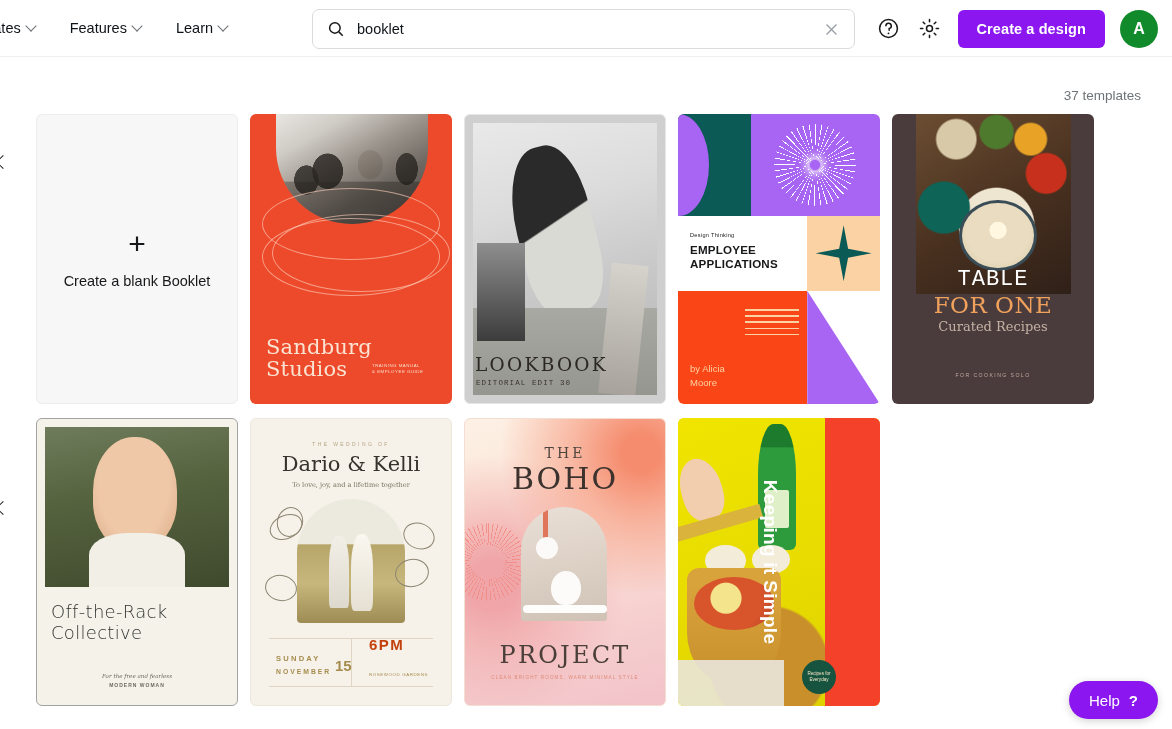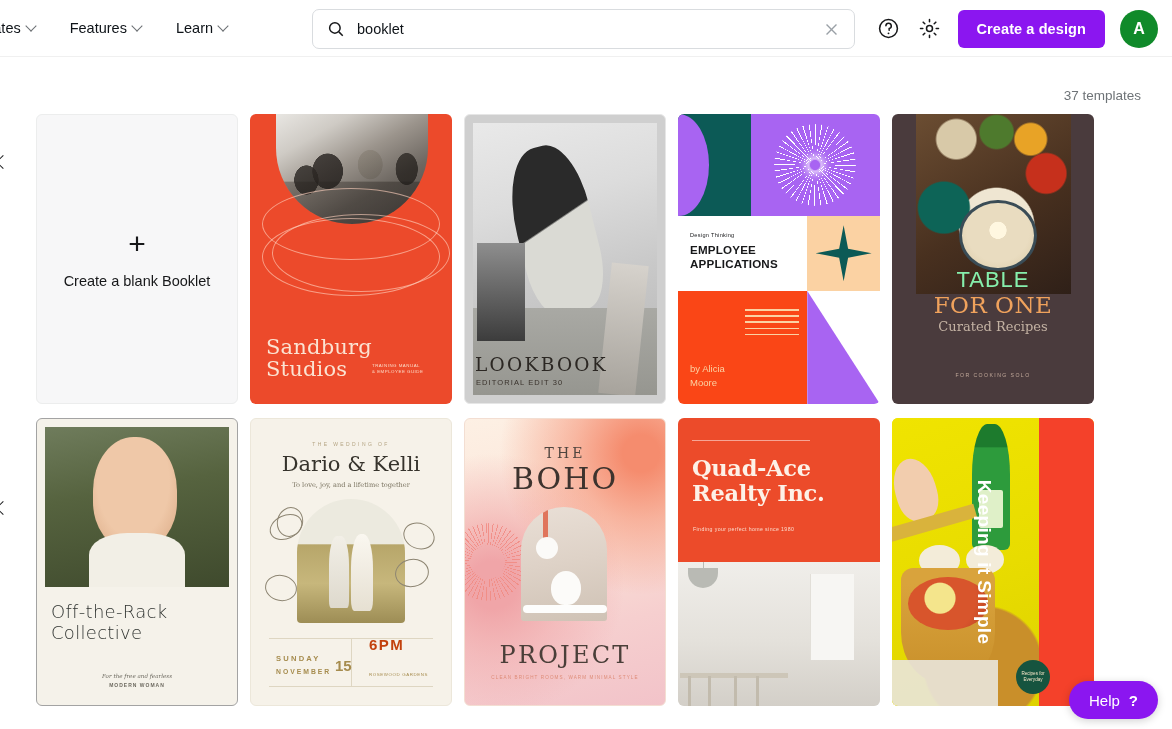--- a/index.html
+++ b/index.html
@@ -167,21 +167,21 @@
   .lb-blocks::before {
     content:""; position: absolute; right: 8%; bottom: 0; width: 20%; height: 150%;
     background: linear-gradient(180deg,#d6d2cc,#a7a39c); transform: rotate(6deg);
   }
   .lb-title {
     position: absolute; left: 10px; bottom: 28px; color: #2b2723;
     font-family: "DejaVu Serif", serif; font-size: 18.5px; letter-spacing: 2.3px;
   }
   .lb-sub {
     position: absolute; left: 11px; bottom: 16px; color: #3a332d;
-    font-family: Liberation Sans, sans-serif; font-size: 7.5px; letter-spacing: 1.1px;
+    font-family: Liberation Mono, monospace; font-size: 7.5px; letter-spacing: 1.1px;
   }
 
   
   .c-practical { background: #fff; }
   .pa-r1 { position:absolute; left:0; top:0; width:100%; height:35%; display:flex; }
   .pa-teal { width: 36%; height: 100%; background:#0c5a56; position:relative; }
   .pa-teal::before {
     content:""; position:absolute; left:-42%; top:0; width:84%; height:100%;
     background:#a864f2; border-radius: 0 50% 50% 0;
   }
@@ -242,21 +242,21 @@
       radial-gradient(circle at 50% 55%, #f3d23a 0 7%, transparent 8%),
       linear-gradient(150deg,#6b4d32 0%,#48301f 55%,#2f2018 100%);
   }
   .tb-photo::after {
     content:""; position:absolute; left:28%; top:48%; width:46%; height:36%;
     border-radius:50%; border:3px solid #3a4c56;
     background: radial-gradient(circle at 50% 42%, #fff7e0 0 16%, #e9dcc0 17% 60%, #d9c9a6 100%);
   }
   .tb-t1 {
     position:absolute; left:50%; transform:translateX(-50%); top:155px;
-    color:#86efac; font-family:Liberation Sans, sans-serif; font-size:22px; letter-spacing:1px;
+    color:#ffffff; font-family:Liberation Mono, monospace; font-size:22px; letter-spacing:1px;
     text-align:center; line-height:.96; white-space:nowrap;
   }
   .tb-t2 {
     position:absolute; left:50%; transform:translateX(-50%); top:178px;
     color:#f0a25c; font-family:"DejaVu Serif", serif; font-size:23px; letter-spacing:.5px;
     white-space:nowrap;
   }
   .tb-script {
     position:absolute; left:50%; transform:translateX(-50%); top:205px;
     color:#d9c7b5; font-family:"DejaVu Serif", serif; font-size:13px;
@@ -647,39 +647,20 @@
       <div class="bh-the">THE</div>
       <div class="bh-boho">BOHO</div>
       <div class="bh-sun"></div>
       <div class="bh-arch"></div>
       <div class="bh-vase"></div>
       <div class="bh-shelf"></div>
       <div class="bh-proj">PROJECT</div>
       <div class="bh-sub">CLEAN BRIGHT ROOMS, WARM MINIMAL STYLE</div>
     </div>
 
-    <div class="card c-quad">
-      <div class="qa-top">
-        <div class="qa-line"></div>
-      </div>
-      <div class="qa-title">
-        <div>Quad-Ace</div>
-        <div>Realty Inc.</div>
-      </div>
-      <div class="qa-sub">Finding your perfect home since 1980</div>
-      <div class="qa-photo">
-        <div class="qa-lamp"></div>
-        <div class="qa-door"></div>
-        <div class="qa-table"></div>
-        <div class="qa-chair" style="left:10px"></div>
-        <div class="qa-chair" style="left:30px"></div>
-        <div class="qa-chair" style="left:56px"></div>
-        <div class="qa-chair" style="left:78px"></div>
-      </div>
-    </div>
 
     <div class="card c-keeping">
       <div class="ks-photo">
         <div class="ks-bottle"></div>
         <div class="ks-hand"></div>
         <div class="ks-chop"></div>
         <div class="ks-plate1"></div>
         <div class="ks-plate2"></div>
         <div class="ks-bowl"></div>
         <div class="ks-paper"></div>

